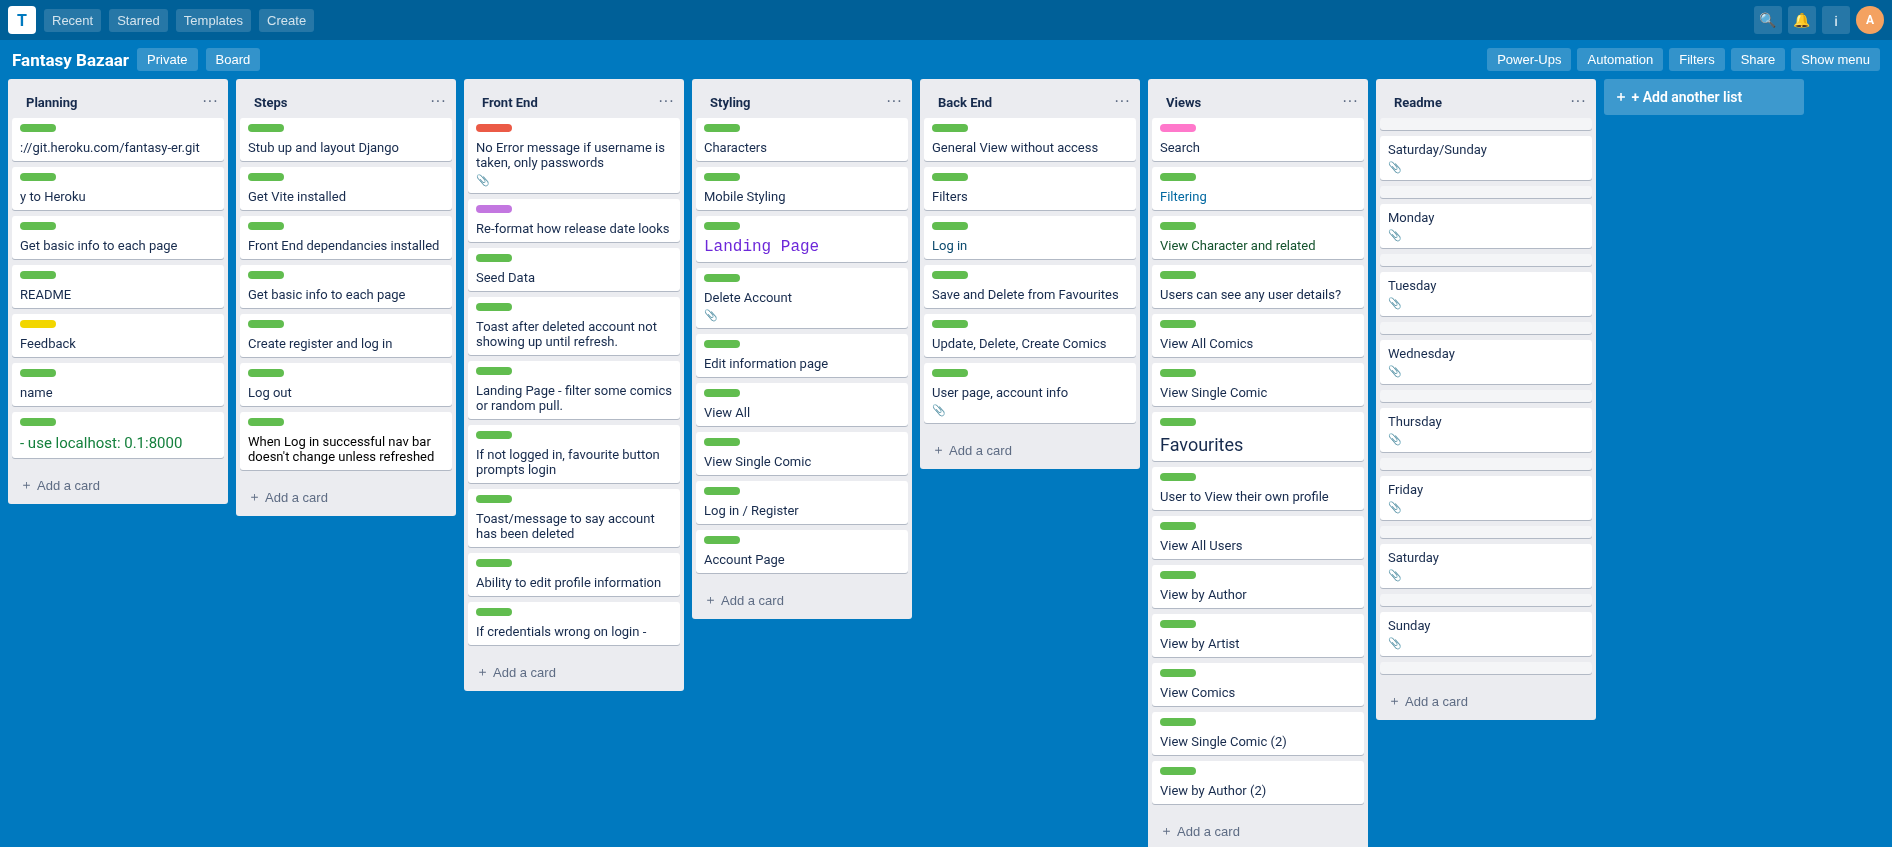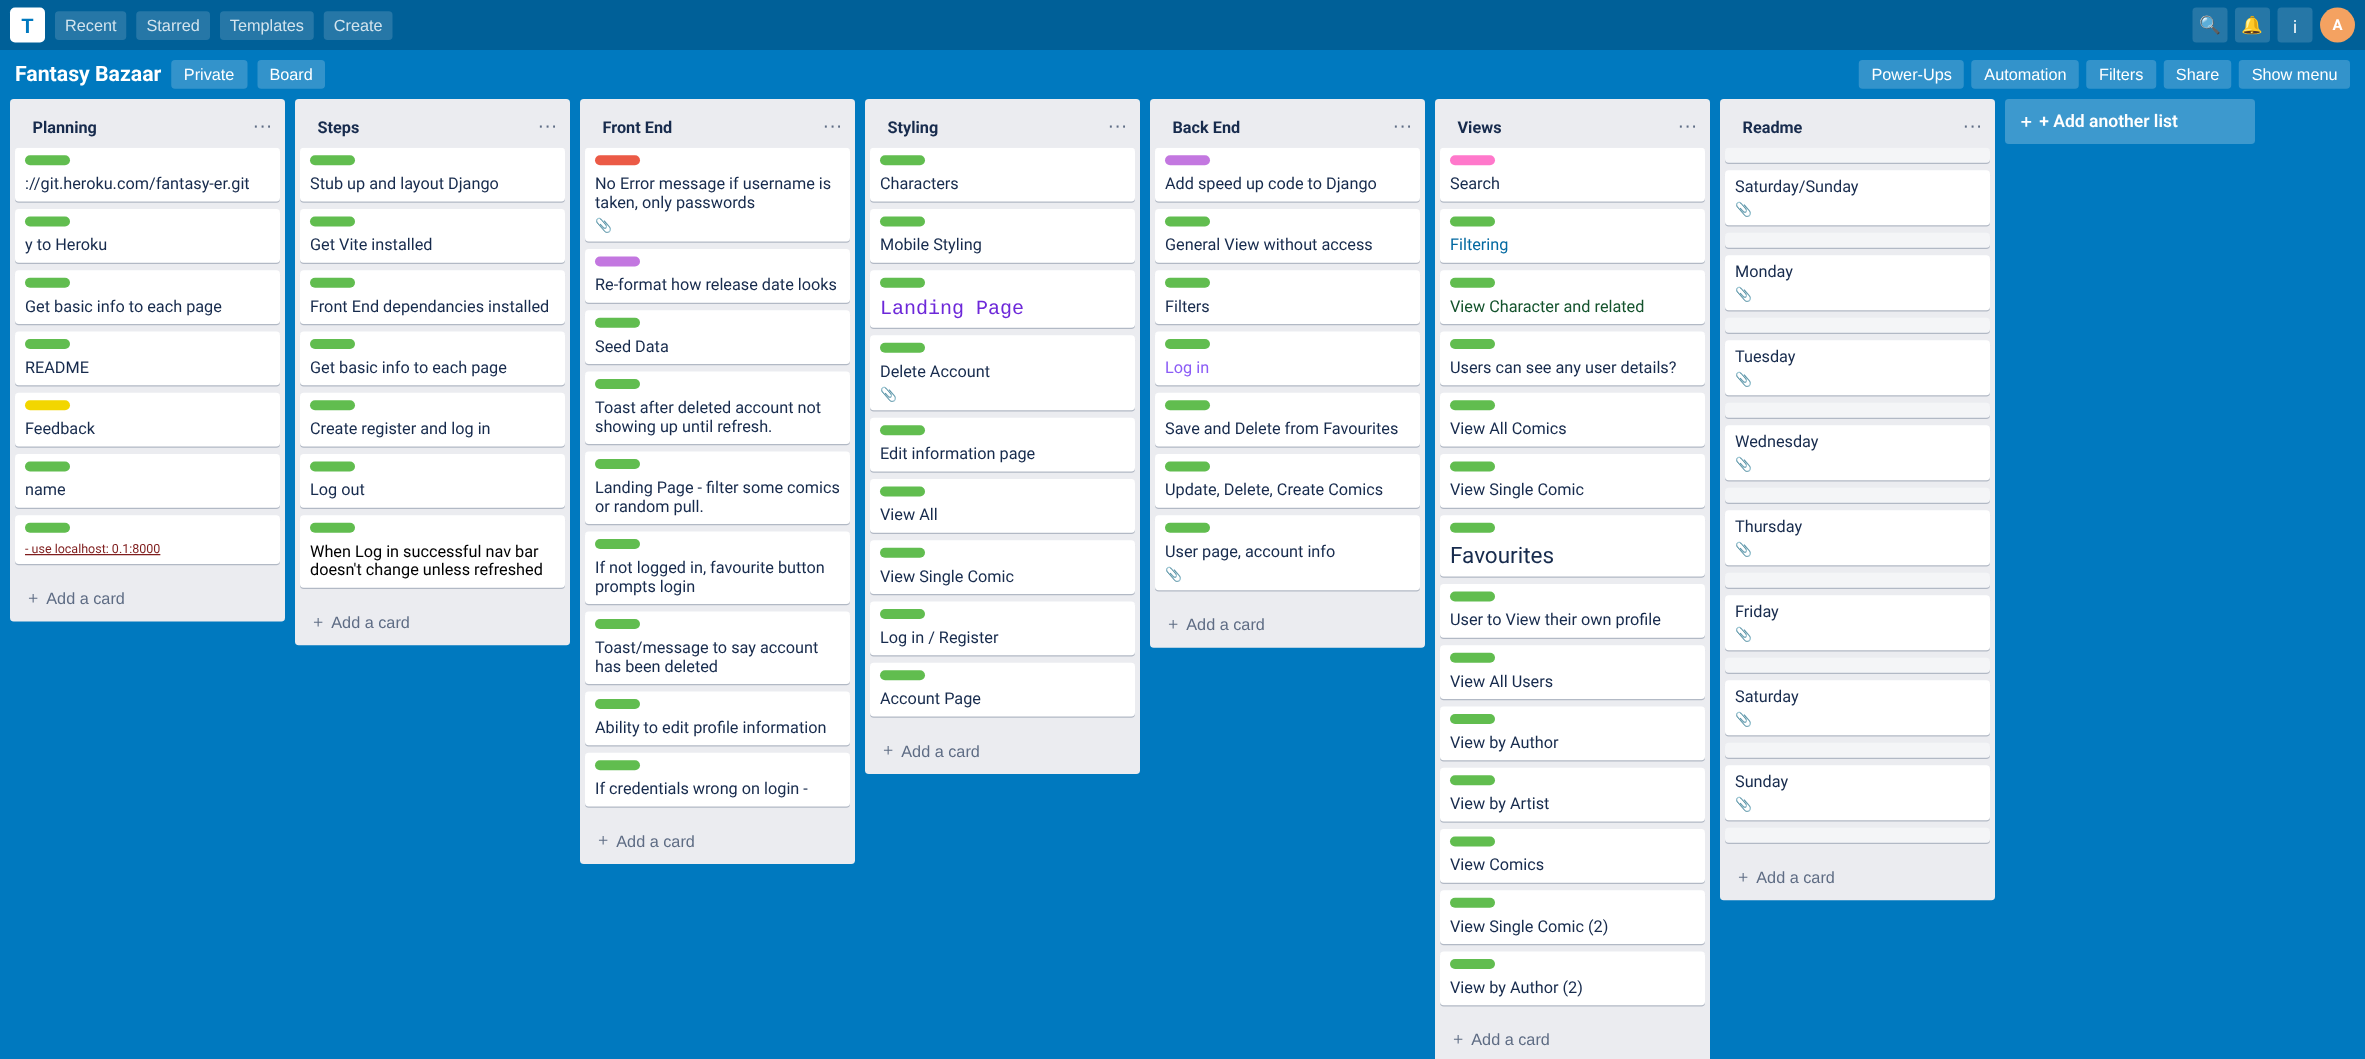--- a/index.html
+++ b/index.html
@@ -223,21 +223,21 @@
           <div class="card">
             <div class="card-labels">
               <span class="card-label" style="background: rgb(97, 189, 79);"></span>
             </div>
             <div style="font-size: 13px; color: rgb(23, 43, 77);">name</div>
           </div>
           <div class="card">
             <div class="card-labels">
               <span class="card-label" style="background: rgb(97, 189, 79);"></span>
             </div>
-            <div style="font-size: 10px; color: #7f1d1d; text-decoration: underline;">- use localhost:
+            <div style="font-size: 15px; color: #15803d;">- use localhost:
 0.1:8000</div>
           </div>
         </div>
         <button class="add-card-btn">
           <span>＋</span>
           <span>Add a card</span>
         </button>
       </div>
       <div class="list">
         <div class="list-header-row">
@@ -432,41 +432,35 @@
         </button>
       </div>
       <div class="list">
         <div class="list-header-row">
           <div class="list-header">Back End</div>
           <button class="list-actions-btn">···</button>
         </div>
         <div class="list-cards">
           <div class="card">
             <div class="card-labels">
-              <span class="card-label" style="background: rgb(195, 119, 224);"></span>
-            </div>
-            <div style="font-size: 13px; color: rgb(23, 43, 77);">Add speed up code to Django</div>
-          </div>
-          <div class="card">
-            <div class="card-labels">
               <span class="card-label" style="background: rgb(97, 189, 79);"></span>
             </div>
             <div style="font-size: 13px; color: rgb(23, 43, 77);">General View without access</div>
           </div>
           <div class="card">
             <div class="card-labels">
               <span class="card-label" style="background: rgb(97, 189, 79);"></span>
             </div>
             <div style="font-size: 13px; color: rgb(23, 43, 77);">Filters</div>
           </div>
           <div class="card">
             <div class="card-labels">
               <span class="card-label" style="background: rgb(97, 189, 79);"></span>
             </div>
-            <div style="font-size: 13px; color: #8b5cf6;">Log in</div>
+            <div style="font-size: 13px; color: #0c4a6e;">Log in</div>
           </div>
           <div class="card">
             <div class="card-labels">
               <span class="card-label" style="background: rgb(97, 189, 79);"></span>
             </div>
             <div style="font-size: 13px; color: rgb(23, 43, 77);">Save and Delete from Favourites</div>
           </div>
           <div class="card">
             <div class="card-labels">
               <span class="card-label" style="background: rgb(97, 189, 79);"></span>

